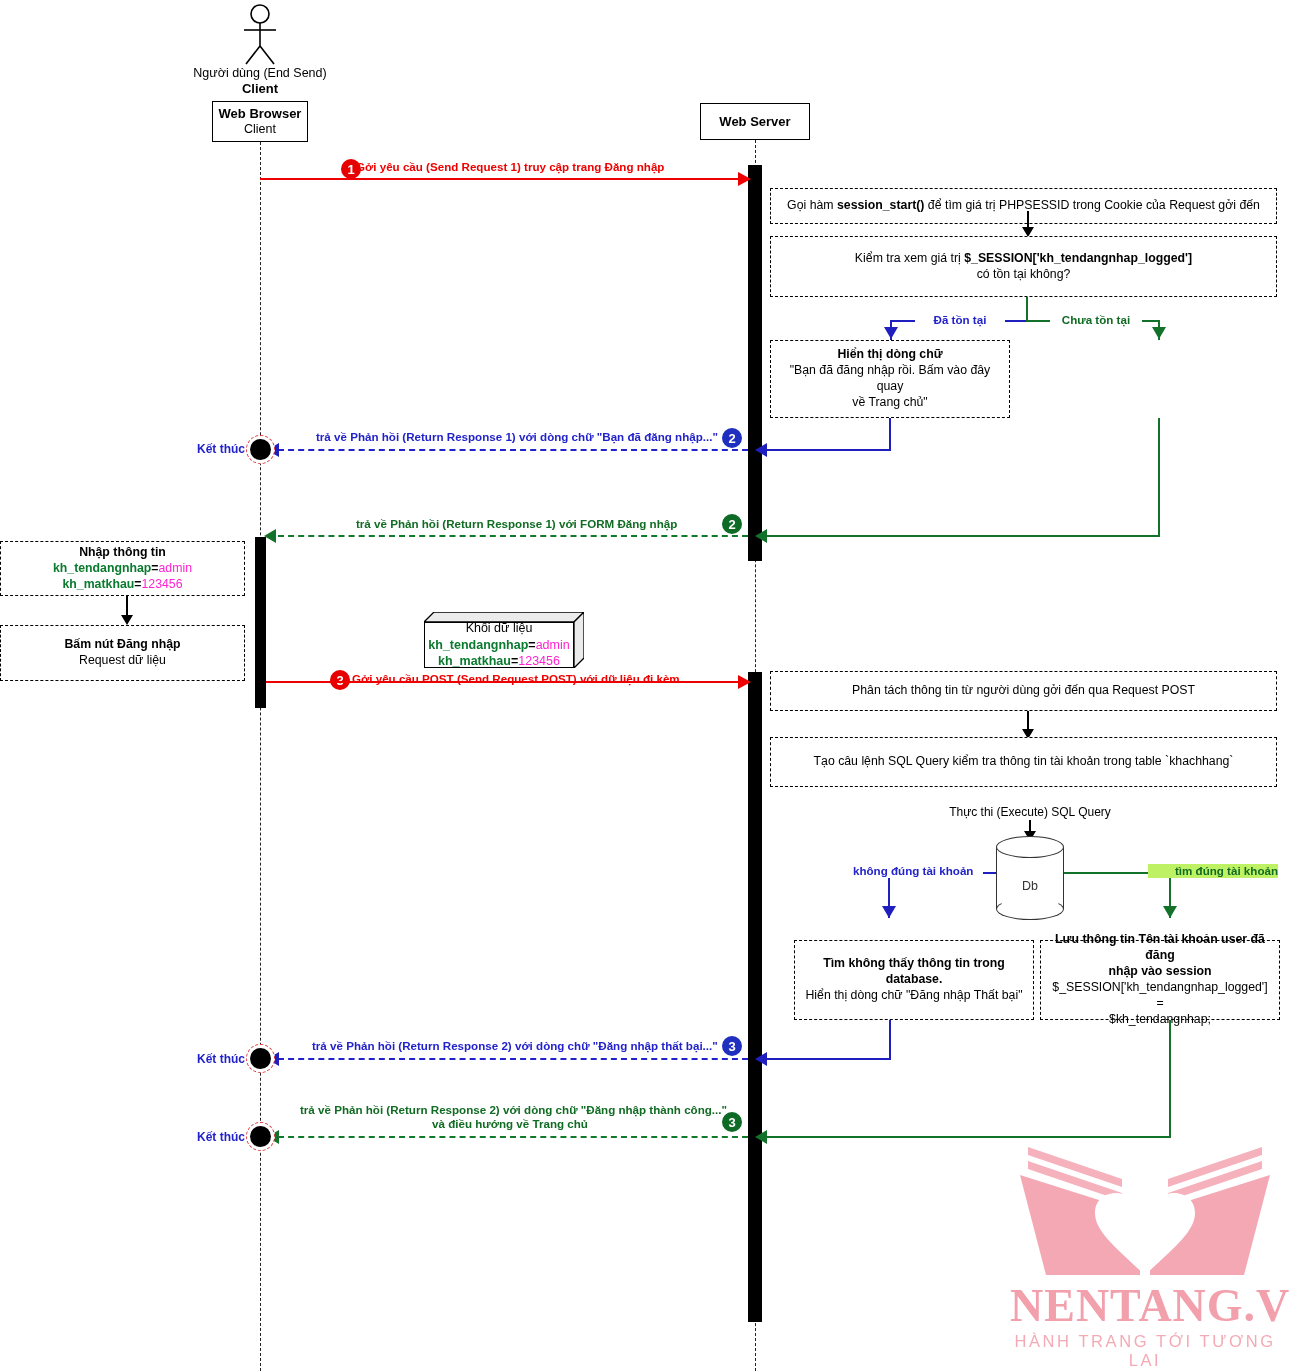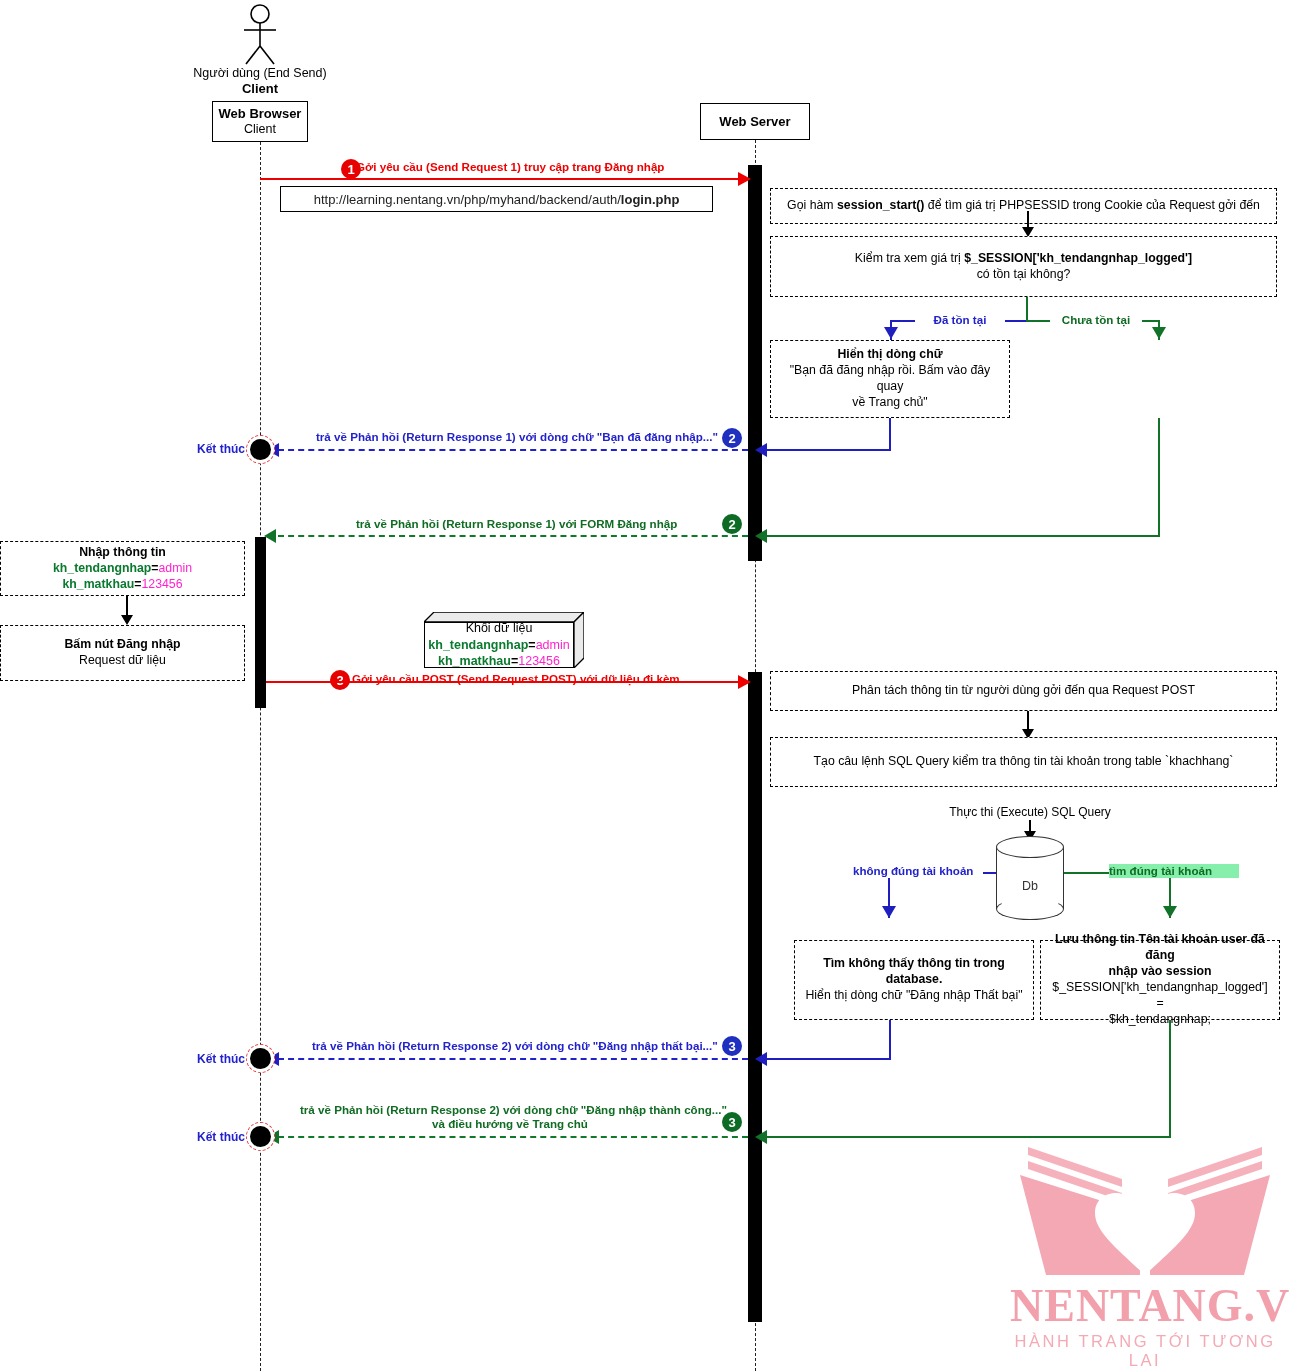--- a/index.html
+++ b/index.html
@@ -120,24 +120,20 @@
 
   <div class="abs activation" style="left:255px;top:537px;width:11px;height:171px;"></div>
   <div class="abs activation" style="left:748px;top:165px;width:14px;height:396px;"></div>
   <div class="abs activation" style="left:748px;top:672px;width:14px;height:650px;"></div>
 
   <div class="abs msg msg-red" style="left:356px;top:160px;width:400px;text-align:left;">Gởi yêu cầu (Send Request 1) truy cập trang Đăng nhập</div>
   <div class="abs badge b-red" style="left:341px;top:159px;width:20px;height:20px;">1</div>
   <div class="ln h-red" style="left:260px;top:178px;width:483px;"></div>
   <div class="ah ah-right-red" style="left:738px;top:172px;"></div>
 
-  <div class="abs sbox ctr" style="left:280px;top:186px;width:433px;height:26px;">
-    <span>http://learning.nentang.vn/php/myhand/backend/auth/</span>
-      <b>login.php</b>
-  </div>
 
   <div class="abs dbox ctr" style="left:770px;top:188px;width:507px;height:36px;">
     <div><span>Gọi hàm </span><b>session_start()</b><span> để tìm giá trị PHPSESSID trong Cookie của Request gởi đến</span></div>
   </div>
   <div class="ln v-black" style="left:1027px;top:211px;height:18px;"></div>
   <div class="ah ah-down-black" style="left:1022px;top:227px;"></div>
 
   <div class="abs dbox ctr" style="left:770px;top:236px;width:507px;height:61px;">
     <div><span>Kiểm tra xem giá trị </span><b>$_SESSION['kh_tendangnhap_logged']</b></div>
     <div>có tồn tại không?</div>
@@ -231,21 +227,21 @@
   <div class="abs ctr cyl-lbl" style="left:996px;top:877px;width:68px;height:18px;">Db</div>
 
   <div class="ln h-blue" style="left:888px;top:872px;width:108px;"></div>
   <div class="ln v-blue" style="left:888px;top:872px;height:46px;"></div>
   <div class="ah ah-down-blue" style="left:882px;top:906px;"></div>
   <div class="abs msg msg-blue" style="left:853px;top:864px;width:130px;text-align:left;background:#fff;">không đúng tài khoản</div>
 
   <div class="ln h-green" style="left:1064px;top:872px;width:107px;"></div>
   <div class="ln v-green" style="left:1169px;top:872px;height:46px;"></div>
   <div class="ah ah-down-green" style="left:1163px;top:906px;"></div>
-  <div class="abs msg msg-green" style="left:1109px;top:864px;width:130px;text-align:left;background:#86efac;">tìm đúng tài khoản</div>
+  <div class="abs msg msg-green" style="left:1148px;top:864px;width:130px;text-align:right;background:#bef264;">tìm đúng tài khoản</div>
 
   <div class="abs dbox ctr" style="left:794px;top:940px;width:240px;height:80px;">
     <div class="bold">Tìm không thấy thông tin trong database.</div>
     <div>Hiển thị dòng chữ "Đăng nhập Thất bại"</div>
   </div>
   <div class="abs dbox ctr" style="left:1040px;top:940px;width:240px;height:80px;">
     <div class="bold">Lưu thông tin Tên tài khoản user đã đăng</div>
     <div class="bold">nhập vào session</div>
     <div style="height:8px;"></div>
     <div>$_SESSION['kh_tendangnhap_logged'] =</div>

